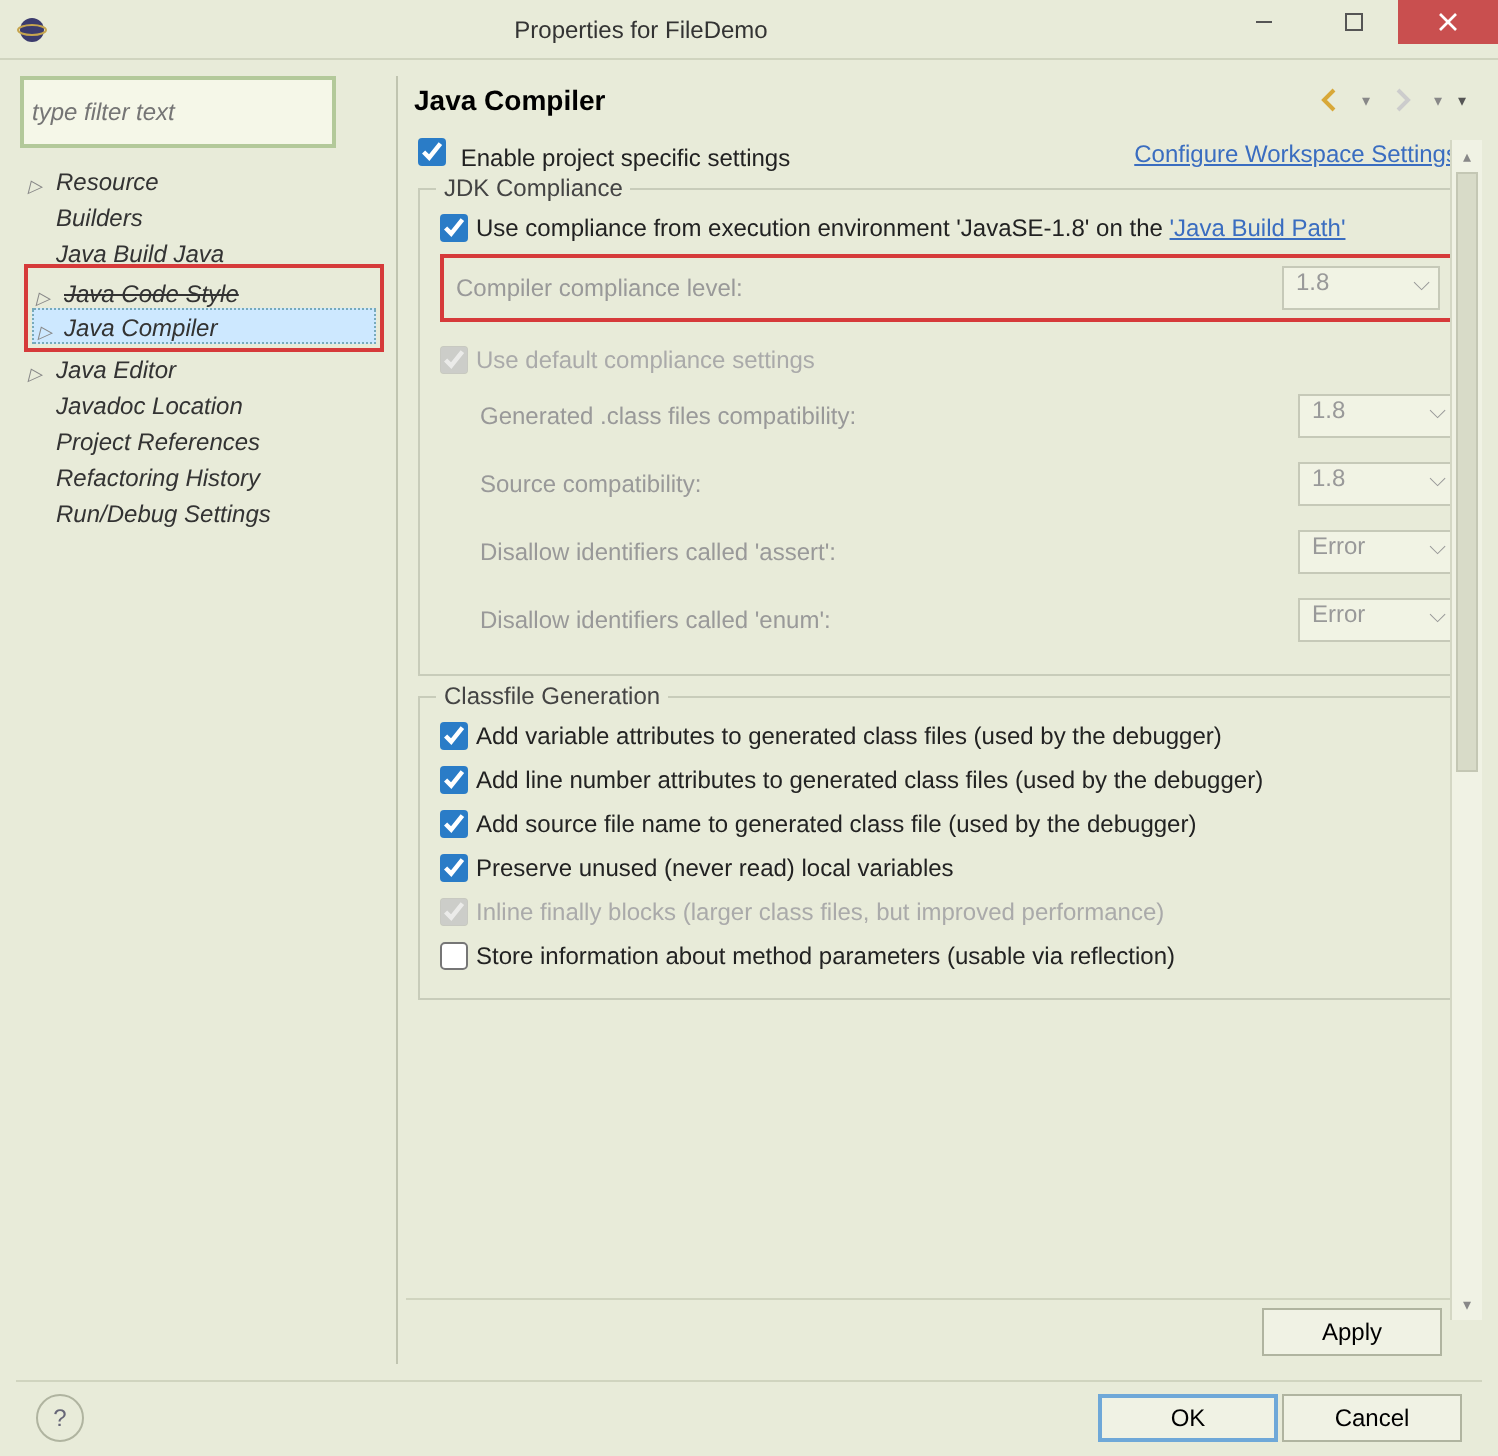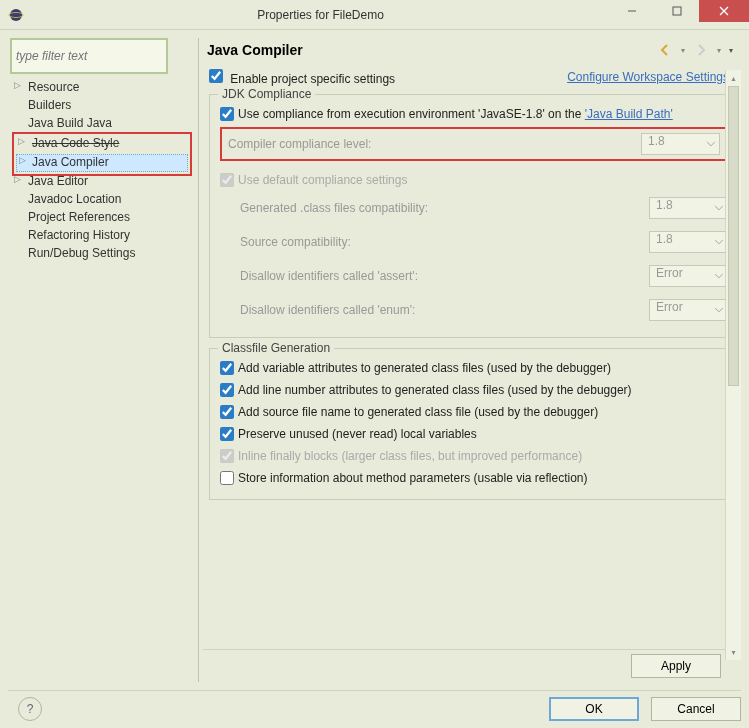--- a/index.html
+++ b/index.html
@@ -12,21 +12,21 @@
 .win-controls { display: flex; height: 100%; }
 .win-btn { width: 45px; height: 22px; display: flex; align-items: center; justify-content: center; color: #555; }
 .win-btn.close { background: #c94f4f; color: #fff; width: 50px; }
 .win-btn svg { width: 10px; height: 10px; }
 
 
 .content-area { display: flex; height: 660px; padding: 8px; gap: 0; }
 .sidebar { width: 190px; background: #e8ebd9; padding-right: 6px; }
 .filter-box { width: 158px; height: 20px; background: #f5f7e8; border: 2px solid #b3c99a; padding: 16px 4px; margin: 0 0 6px 2px; color: #888; font-style: italic; }
 .tree { padding-left: 4px; }
-.tree-item { display: flex; align-items: flex-start; height: 18px; padding: 0 4px 0 16px; color: #333; cursor: default; position: relative; }
+.tree-item { display: flex; align-items: flex-end; height: 18px; padding: 0 4px 0 16px; color: #333; cursor: default; position: relative; font-style: italic; }
 .tree-item.has-children::before { content: "▷"; position: absolute; left: 2px; font-size: 9px; color: #888; }
 .tree-item.selected { background: #cde8ff; border: 1px dotted #7ab; padding: 0 3px 0 15px; }
 .tree-item.strike { text-decoration: line-through; }
 .highlight-box { border: 2px solid #d63a3a; padding: 2px; margin: -2px 0; }
 
 .main-panel { flex: 1; background: #e8ebd9; border-left: 1px solid #c0c4b0; padding-left: 4px; display: flex; flex-direction: column; }
 .panel-header { display: flex; align-items: center; padding: 4px 8px 8px 4px; }
 .panel-title { font-size: 14px; font-weight: 600; flex: 1; }
 .nav-arrows { display: flex; gap: 8px; align-items: center; }
 .arrow-icon { width: 16px; height: 16px; }
@@ -55,21 +55,21 @@
 .scroll-up, .scroll-down { height: 16px; background: #f0f2e4; display: flex; align-items: center; justify-content: center; color: #888; font-size: 8px; }
 .scroll-thumb { position: absolute; top: 16px; left: 2px; right: 2px; height: 300px; background: #d8dbc8; border: 1px solid #c4c7b4; }
 
 
 .panel-actions { display: flex; justify-content: flex-end; gap: 8px; padding: 4px 20px 4px 0; border-top: 1px solid #d0d4bf; margin-top: auto; }
 .btn { min-width: 90px; height: 24px; background: #f0f2e4; border: 1px solid #b0b4a0; padding: 0 12px; display: flex; align-items: center; justify-content: center; cursor: pointer; }
 
 
 .dialog-footer { position: absolute; left: 8px; right: 8px; bottom: 8px; height: 30px; display: flex; justify-content: space-between; align-items: center; border-top: 1px solid #d0d4bf; padding-top: 6px; }
 .help-btn { width: 24px; height: 24px; border: 1px solid #b0b4a0; border-radius: 12px; display: flex; align-items: center; justify-content: center; color: #667; margin-left: 10px; }
-.footer-btns { display: flex; gap: 12px; }
+.footer-btns { display: flex; gap: 2px; margin-right: 10px; }
 .btn.primary { border: 2px solid #6fa8d8; }
 </style>
 </head>
 <body>
 
 <div class="titlebar">
   <span class="titlebar-icon">
     <svg viewBox="0 0 16 16">
         <circle cx="8" cy="8" r="6" fill="#3b3b6d"></circle>
         <ellipse cx="8" cy="8" rx="7" ry="2.5" fill="none" stroke="#c6a54f" stroke-width="1"></ellipse>

